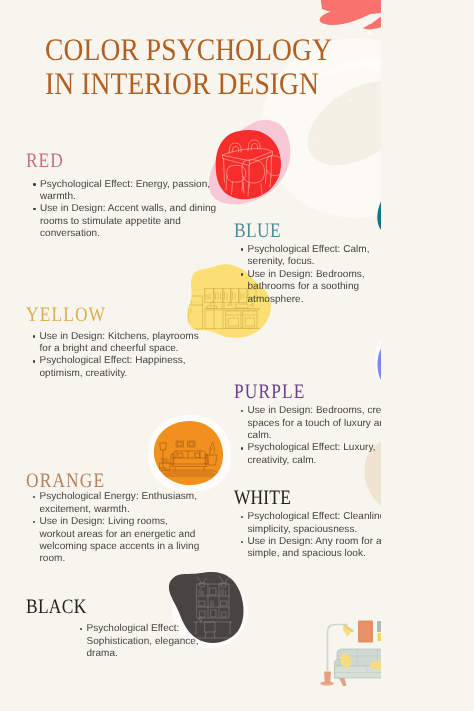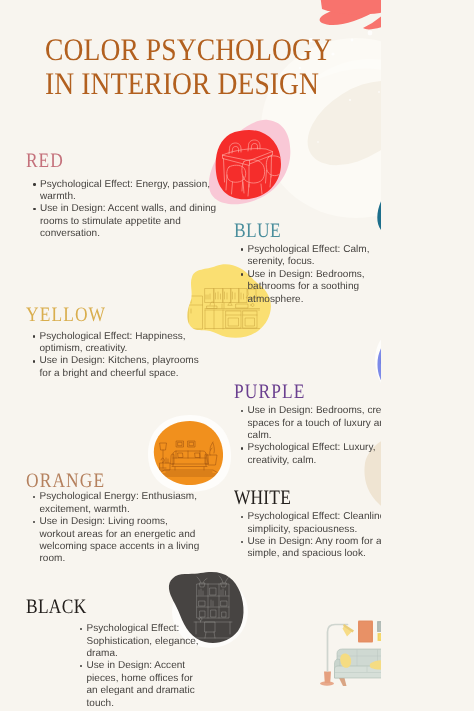--- a/index.html
+++ b/index.html
@@ -442,22 +442,22 @@
     <div class="hd" style="color: rgb(74, 142, 156); letter-spacing: 0.45px;">BLUE</div>
     <ul id="ul-blue" style="top: 23.4px;">
       <li>Psychological Effect: Calm, serenity, focus.</li>
       <li>Use in Design: Bedrooms, bathrooms for a soothing atmosphere.</li>
     </ul>
   </div>
 
   <div class="sec" id="sec-yellow" style="left:25.5px;top:305px;width:175px;">
     <div class="hd" style="color: rgb(217, 174, 78); letter-spacing: 1.3px;">YELLOW</div>
     <ul id="ul-yellow" style="top: 25.6px;">
+      <li>Use in Design: Kitchens, playrooms for a bright and cheerful space.</li>
       <li>Psychological Effect: Happiness, optimism, creativity.</li>
-      <li>Use in Design: Kitchens, playrooms for a bright and cheerful space.</li>
     </ul>
   </div>
 
   <div class="sec" id="sec-purple" style="left:233.5px;top:381.5px;width:181px;">
     <div class="hd" style="color: rgb(106, 63, 143); letter-spacing: 1.3px;">PURPLE</div>
     <ul id="ul-purple" style="top: 23.7px;">
       <li>Use in Design: Bedrooms, creative spaces for a touch of luxury and calm.</li>
       <li>Psychological Effect: Luxury, creativity, calm.</li>
     </ul>
   </div>
@@ -475,17 +475,16 @@
     <ul id="ul-white" style="top: 23.7px;">
       <li>Psychological Effect: Cleanliness, simplicity, spaciousness.</li>
       <li>Use in Design: Any room for a clean, simple, and spacious look.</li>
     </ul>
   </div>
 
   <div class="sec" id="sec-black" style="left:25.5px;top:596.5px;width:176px;">
     <div class="hd" style="color: rgb(36, 32, 29); letter-spacing: 0.35px;">BLACK</div>
     <ul id="ul-black" style="top: 26.6px; margin-left: 47px;">
       <li>Psychological Effect: Sophistication, elegance, drama.</li>
-      <li>Use in Design: Accent pieces, home offices for an elegant and dramatic touch.</li>
     </ul>
   </div>
 
 </div>
 
 </body></html>

